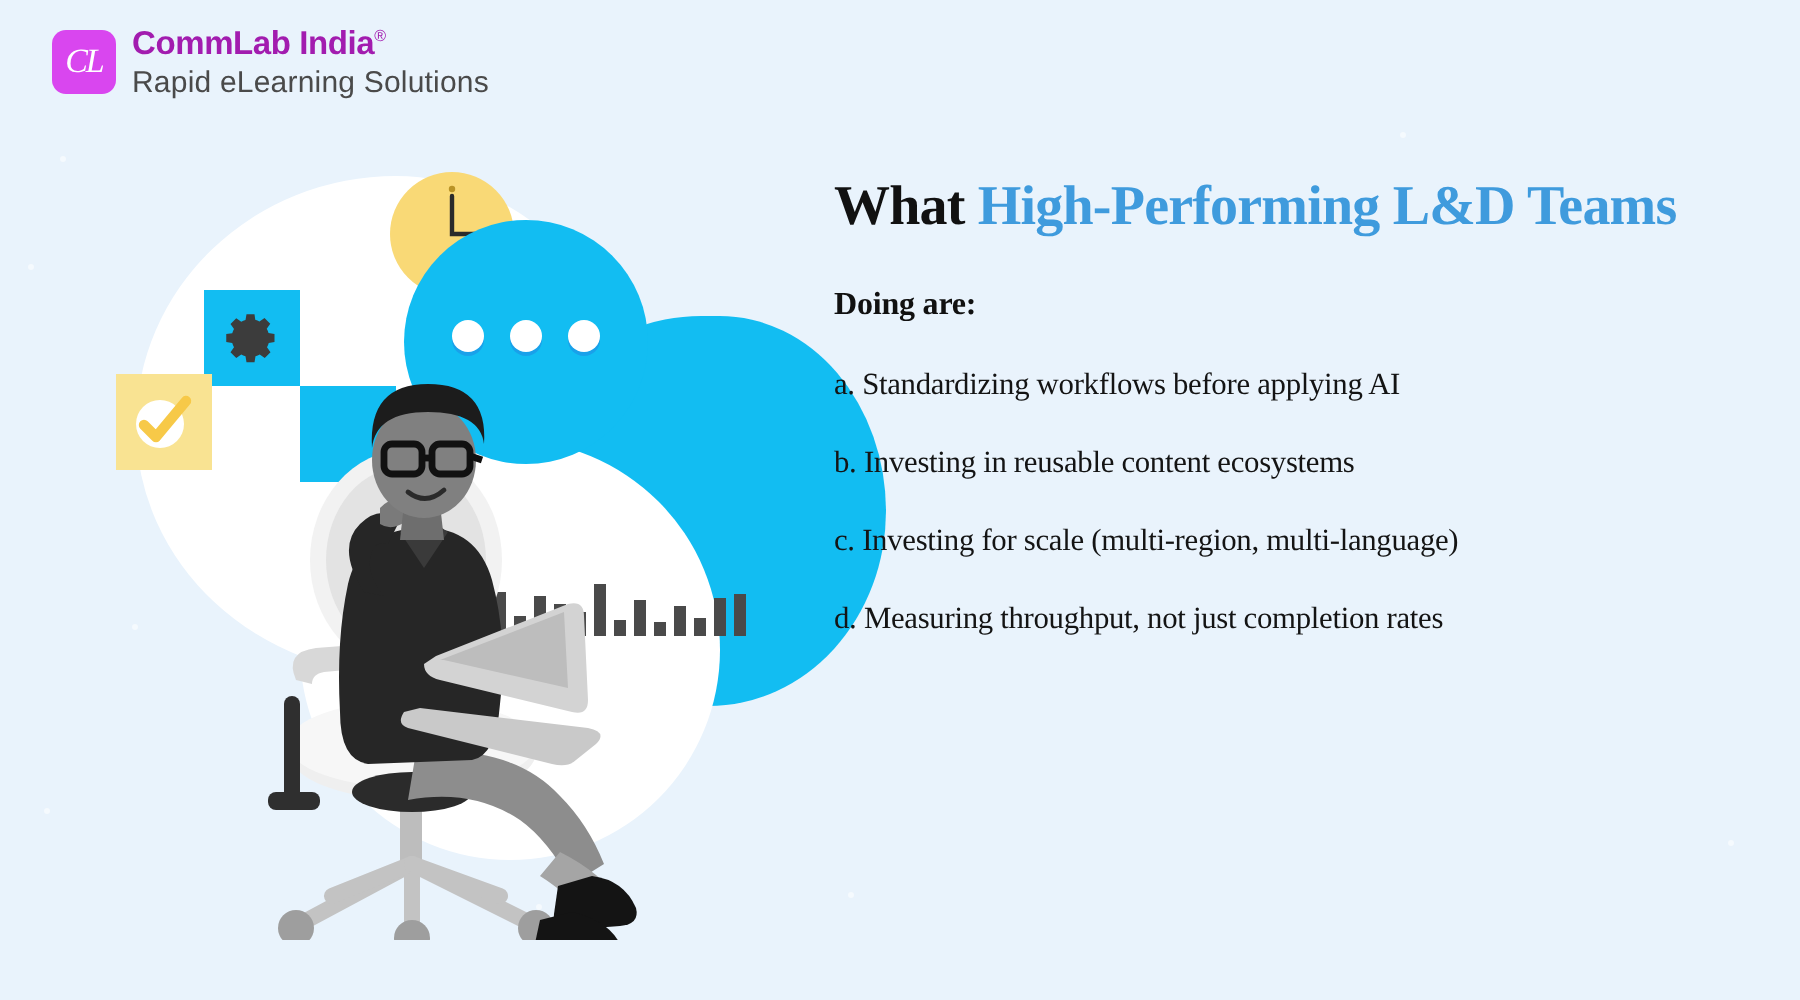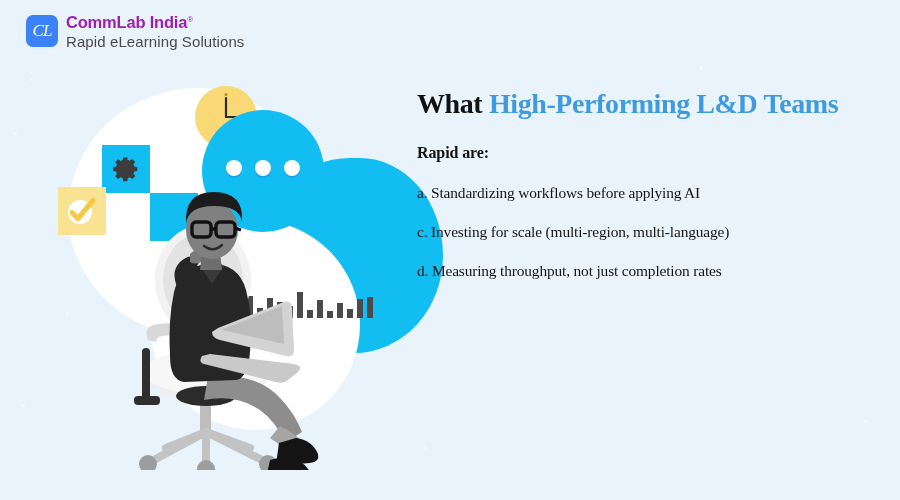--- a/index.html
+++ b/index.html
@@ -42,21 +42,21 @@
     left: 26px;
     top: 14px;
     display: flex;
     align-items: center;
     gap: 8px;
   }
   .logo-mark {
     width: 32px;
     height: 32px;
     border-radius: 7px;
-    background: #3b82f6;
+    background: #d946ef;
     display: flex;
     align-items: center;
     justify-content: center;
     flex: none;
   }
   .logo-mark .cl {
     font-family: "Liberation Serif", serif;
     font-style: italic;
     font-size: 17px;
     color: #ffffff;
@@ -385,21 +385,22 @@
         <path d="M114 66 q9 7 18 -1" fill="none" stroke="#2a2a2a" stroke-width="2.4" stroke-linecap="round"></path>
       </svg>
     </div>
   </div>
 
   <div class="content">
     <h1 class="headline">
       <span>What </span><span class="hl-accent">High-Performing L&amp;D Teams</span><br>
     </h1>
 
-    <p class="lead">Rapid are:</p>
+    <p class="lead">Doing are:</p>
 
     <ul class="list" id="bullet-list">
         <li>a. Standardizing workflows before applying AI</li>
+        <li>b. Investing in reusable content ecosystems</li>
         <li>c. Investing for scale (multi-region, multi-language)</li>
         <li>d. Measuring throughput, not just completion rates</li>
       </ul>
   </div>
 </div>
 
 </body></html>

